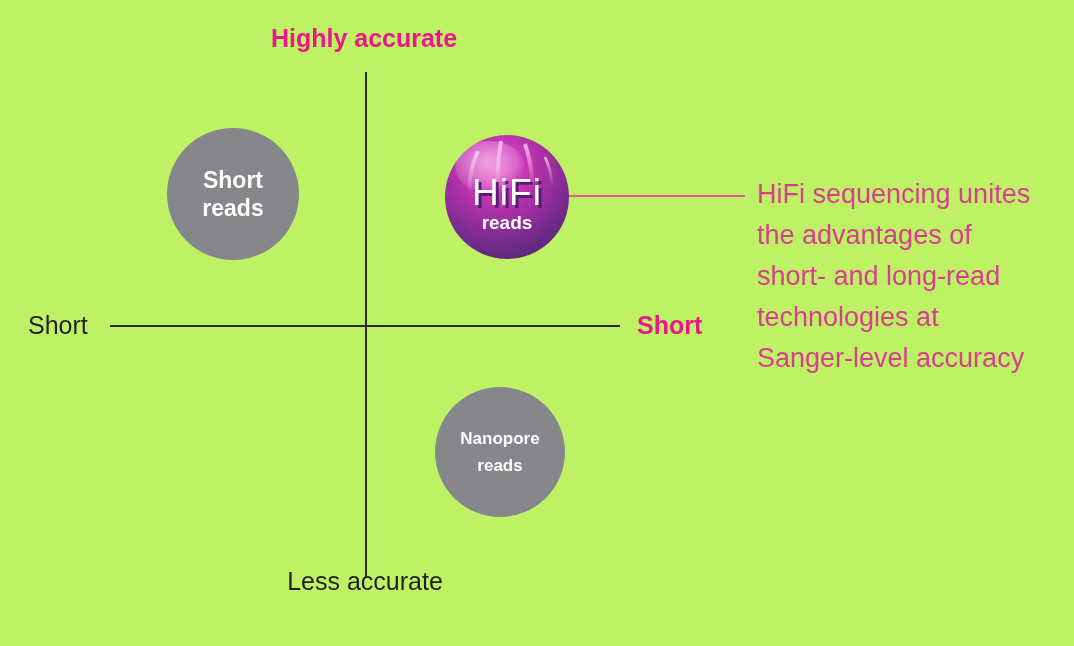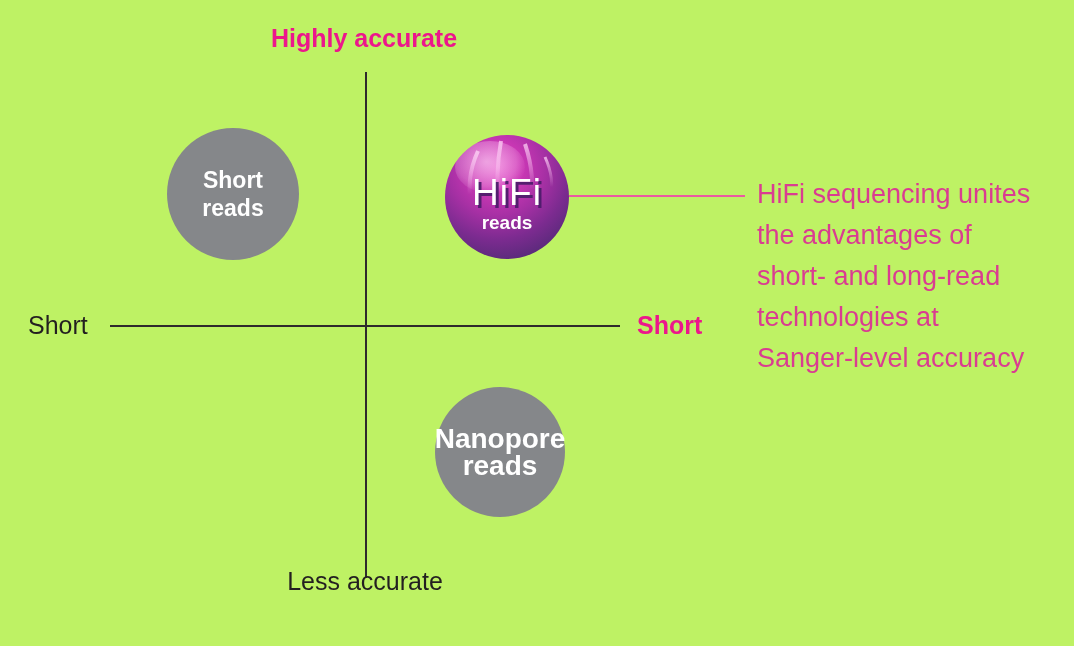--- a/index.html
+++ b/index.html
@@ -50,21 +50,21 @@
     display:flex;align-items:center;justify-content:center;
     text-align:center;
   }
   .bubble.gray{background:var(--bubble-gray);}
   .bubble .label{
     color:#ffffff;font-weight:bold;white-space:pre-line;
     font-size:23px;line-height:28px;
   }
   .bubble.short-reads{left:167px;top:128px;width:132px;height:132px;}
   .bubble.nanopore-reads{left:435px;top:387px;width:130px;height:130px;}
-  .bubble.nanopore-reads .label{font-size:28px;line-height:27px;}
+  .bubble.nanopore-reads .label{font-size:17px;line-height:27px;}
   
   .bubble.hifi{
     left:445px;top:135px;width:124px;height:124px;
     background:radial-gradient(circle at 42% 26%,
       #e557cb 0%, #c937b4 22%, #a630a4 42%,
       #7c2b90 62%, #5c2a7c 80%, #44205f 100%);
     overflow:hidden;
     flex-direction:column;
   }
   .hifi-gloss{

